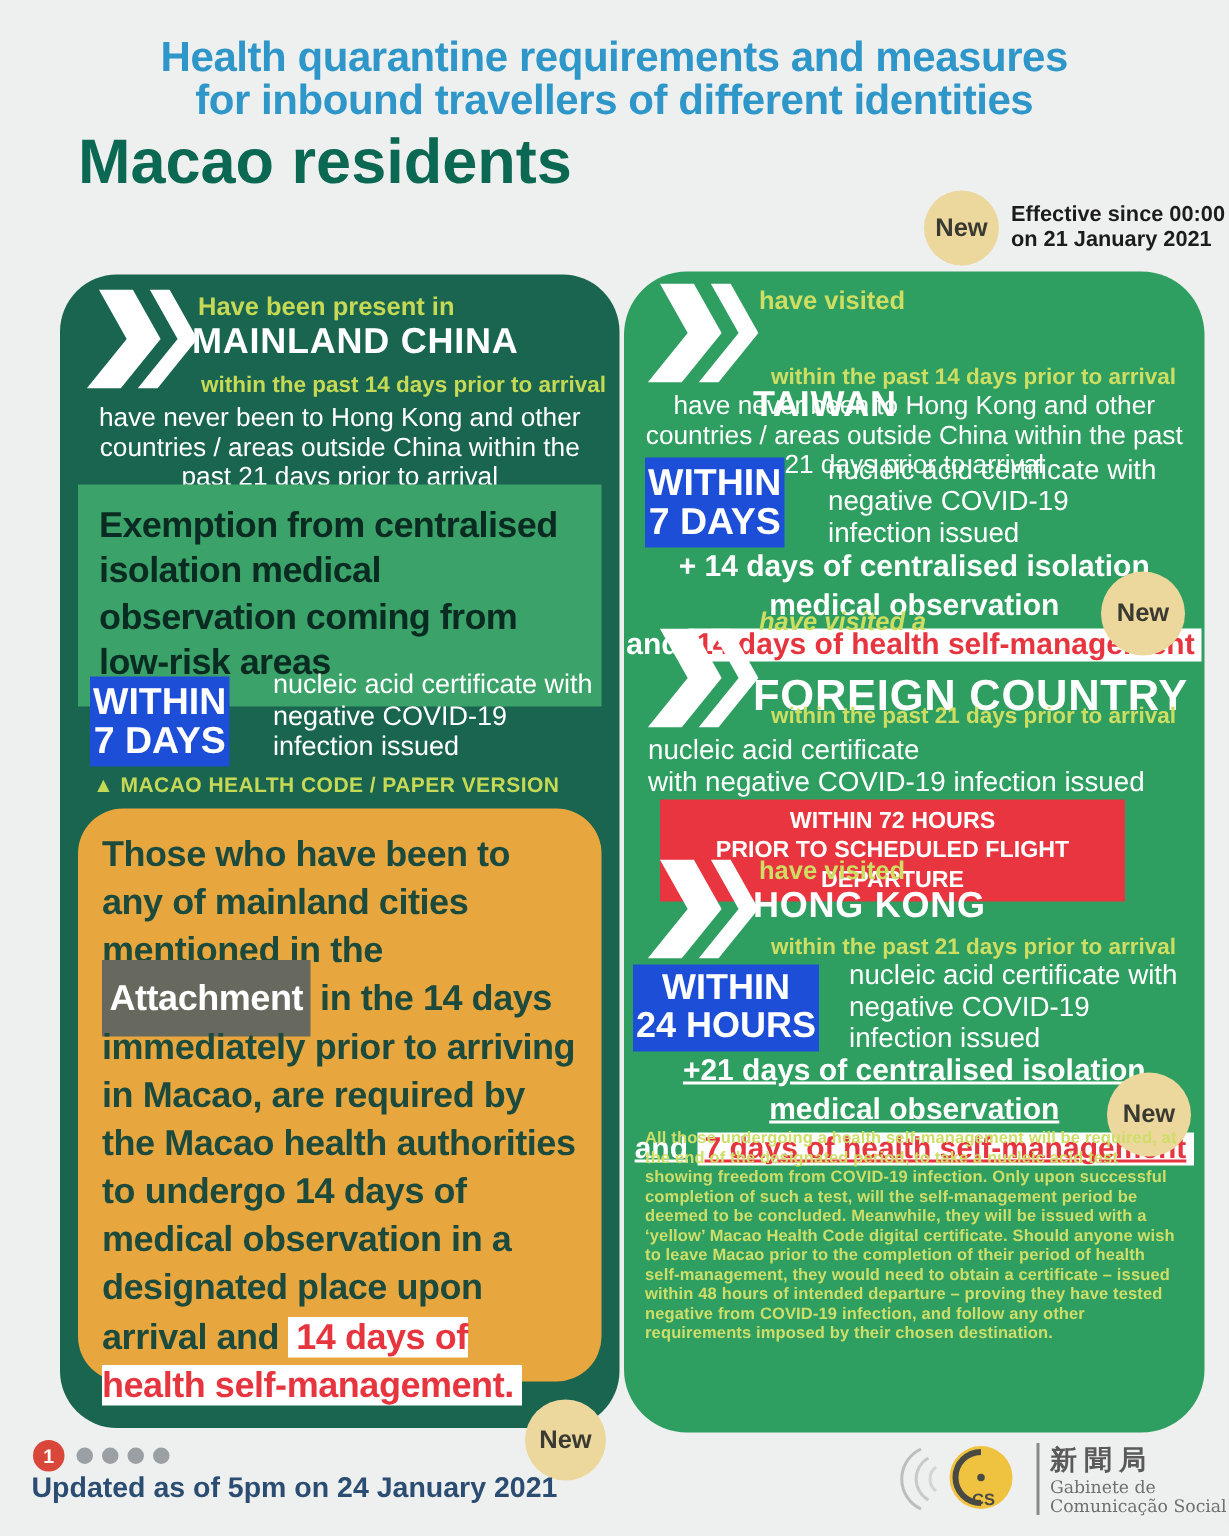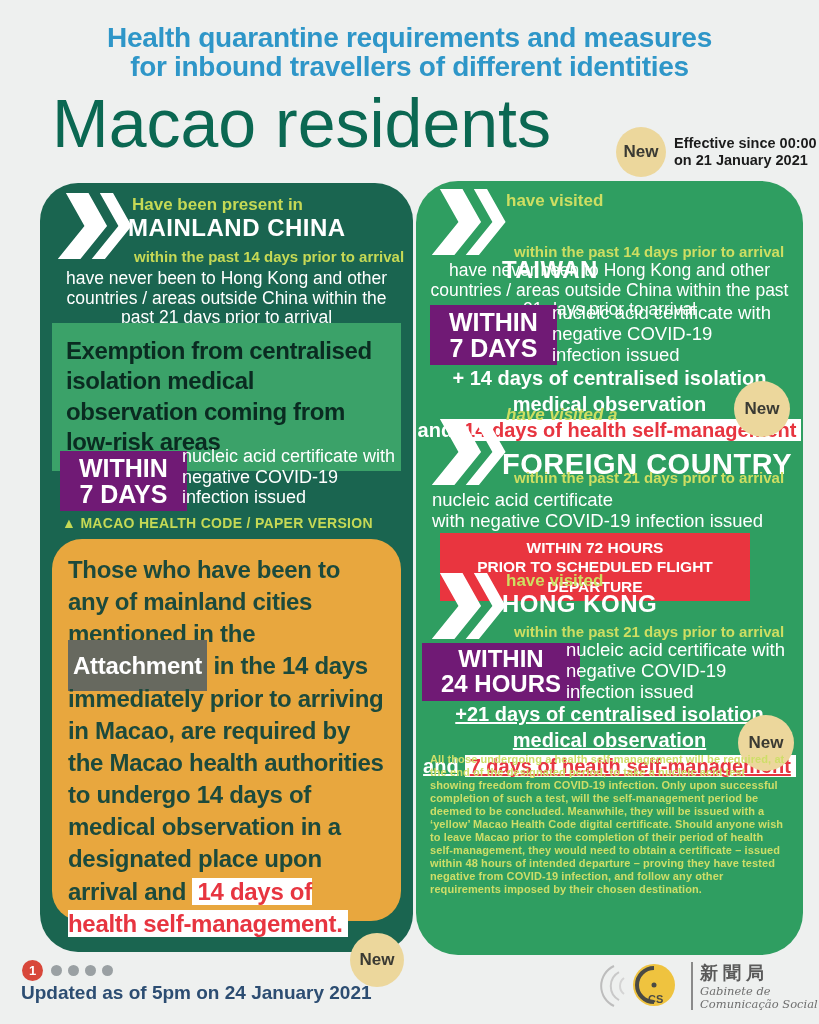--- a/index.html
+++ b/index.html
@@ -3,42 +3,42 @@
 <meta charset="utf-8">
 <style>
   html,body{margin:0;padding:0;background:#e9ebea;}
   .page{position:relative;width:819px;height:1024px;background:#eef0ef;overflow:hidden;
         font-family:"Liberation Sans",sans-serif;}
   .abs{position:absolute;}
 
   
   .main-title{left:0;right:0;top:24px;text-align:center;color:#2e96c8;font-weight:bold;
               font-size:28px;line-height:1.02;letter-spacing:-0.3px;}
-  .page-title{left:52px;top:84px;color:#0b6852;font-weight:normal;font-size:68px;letter-spacing:0px;}
+  .page-title{left:52px;top:84px;color:#0b6852;font-weight:bold;font-size:42px;letter-spacing:0px;}
   .new-badge{background:#ecd79c;border-radius:50%;display:flex;align-items:center;justify-content:center;
              color:#3a3a33;font-weight:bold;font-size:17px;}
   .nb-top{left:616px;top:127px;width:50px;height:50px;}
   .effective{left:674px;top:135px;color:#1c1c1c;font-weight:600;font-size:14.5px;line-height:1.18;}
 
   
   .left-panel{left:40px;top:183px;width:373px;height:769px;background:#1a6550;border-radius:38px;}
   .right-panel{left:416px;top:181px;width:387px;height:774px;background:#2f9e61;border-radius:42px;overflow:hidden;}
 
   .chev{width:80px;height:66px;transform:skewX(-7deg);}
   .chev polygon{fill:#ffffff;}
   .lime{color:#cede62;}
   .lime-d{color:#c6d955;}
   .intro{font-weight:bold;font-size:17px;}
   .place{color:#fff;font-weight:bold;font-size:24px;letter-spacing:0.5px;white-space:nowrap;}
   .window{font-weight:bold;font-size:15px;}
   .note{left:0;right:0;text-align:center;color:#fff;font-weight:500;font-size:17.5px;line-height:1.12;}
 
   .exemption{left:12px;top:140px;width:321px;background:#3ba269;color:#0a2b21;
              padding:13px 14px;font-weight:bold;font-size:24px;line-height:1.27;letter-spacing:-0.4px;}
-  .within{background:#701a75;color:#fff;font-weight:bold;text-align:center;line-height:1.04;padding:4px 19px;}
+  .within{background:#1d4ed8;color:#fff;font-weight:bold;text-align:center;line-height:1.04;padding:4px 2px;}
   .cert{color:#fff;font-weight:500;line-height:1.14;}
   .healthcode{font-weight:bold;font-size:14px;letter-spacing:0.3px;}
 
   .orange-panel{left:12px;top:356px;width:317px;height:352px;background:#e8a73e;border-radius:30px;
                 padding:15px 16px;color:#1c4a3c;font-weight:bold;font-size:24px;line-height:1.34;letter-spacing:-0.3px;}
   .hl-gray{background:#67695f;color:#ffffff;padding:12px 5px;}
   .hl-red{background:#ffffff;color:#e73540;padding:0 5px;}
 
   .redbox{background:#e9353f;color:#fff;font-weight:bold;text-align:center;font-size:15.5px;line-height:1.25;padding:5px 6px;}
   .extra{left:0;right:0;text-align:center;color:#fff;font-weight:bold;font-size:20px;line-height:1.3;}
@@ -48,21 +48,21 @@
   .footnote{color:#cede68;font-weight:bold;font-size:11px;line-height:1.18;letter-spacing:0.1px;}
 
   
   .dot-current{left:22px;top:960px;width:21px;height:21px;background:#d8473a;border-radius:50%;
                color:#fff;font-weight:bold;font-size:13px;display:flex;align-items:center;justify-content:center;}
   .dot{width:11px;height:11px;background:#9aa0a3;border-radius:50%;top:965px;}
   .updated{left:21px;top:982px;color:#2c4d72;font-weight:bold;font-size:19px;}
 
   .logo{left:592px;top:958px;display:flex;align-items:center;gap:7px;}
   .logo-text-zh{color:#5a5a5a;font-size:18px;letter-spacing:5px;font-weight:bold;white-space:nowrap;}
-  .logo-text-pt{color:#6f6f6f;font-size:11.5px;font-style:italic;line-height:1.15;
+  .logo-text-pt{color:#6f6f6f;font-size:11.5px;line-height:1.15;
                 font-family:"DejaVu Serif",serif;white-space:nowrap;}
   .logo-divider{width:2px;height:48px;background:#8a8a8a;}
 </style>
 </head>
 <body>
 
 <div class="page">
 
   <div class="abs main-title">
     <div>Health quarantine requirements and measures</div>

